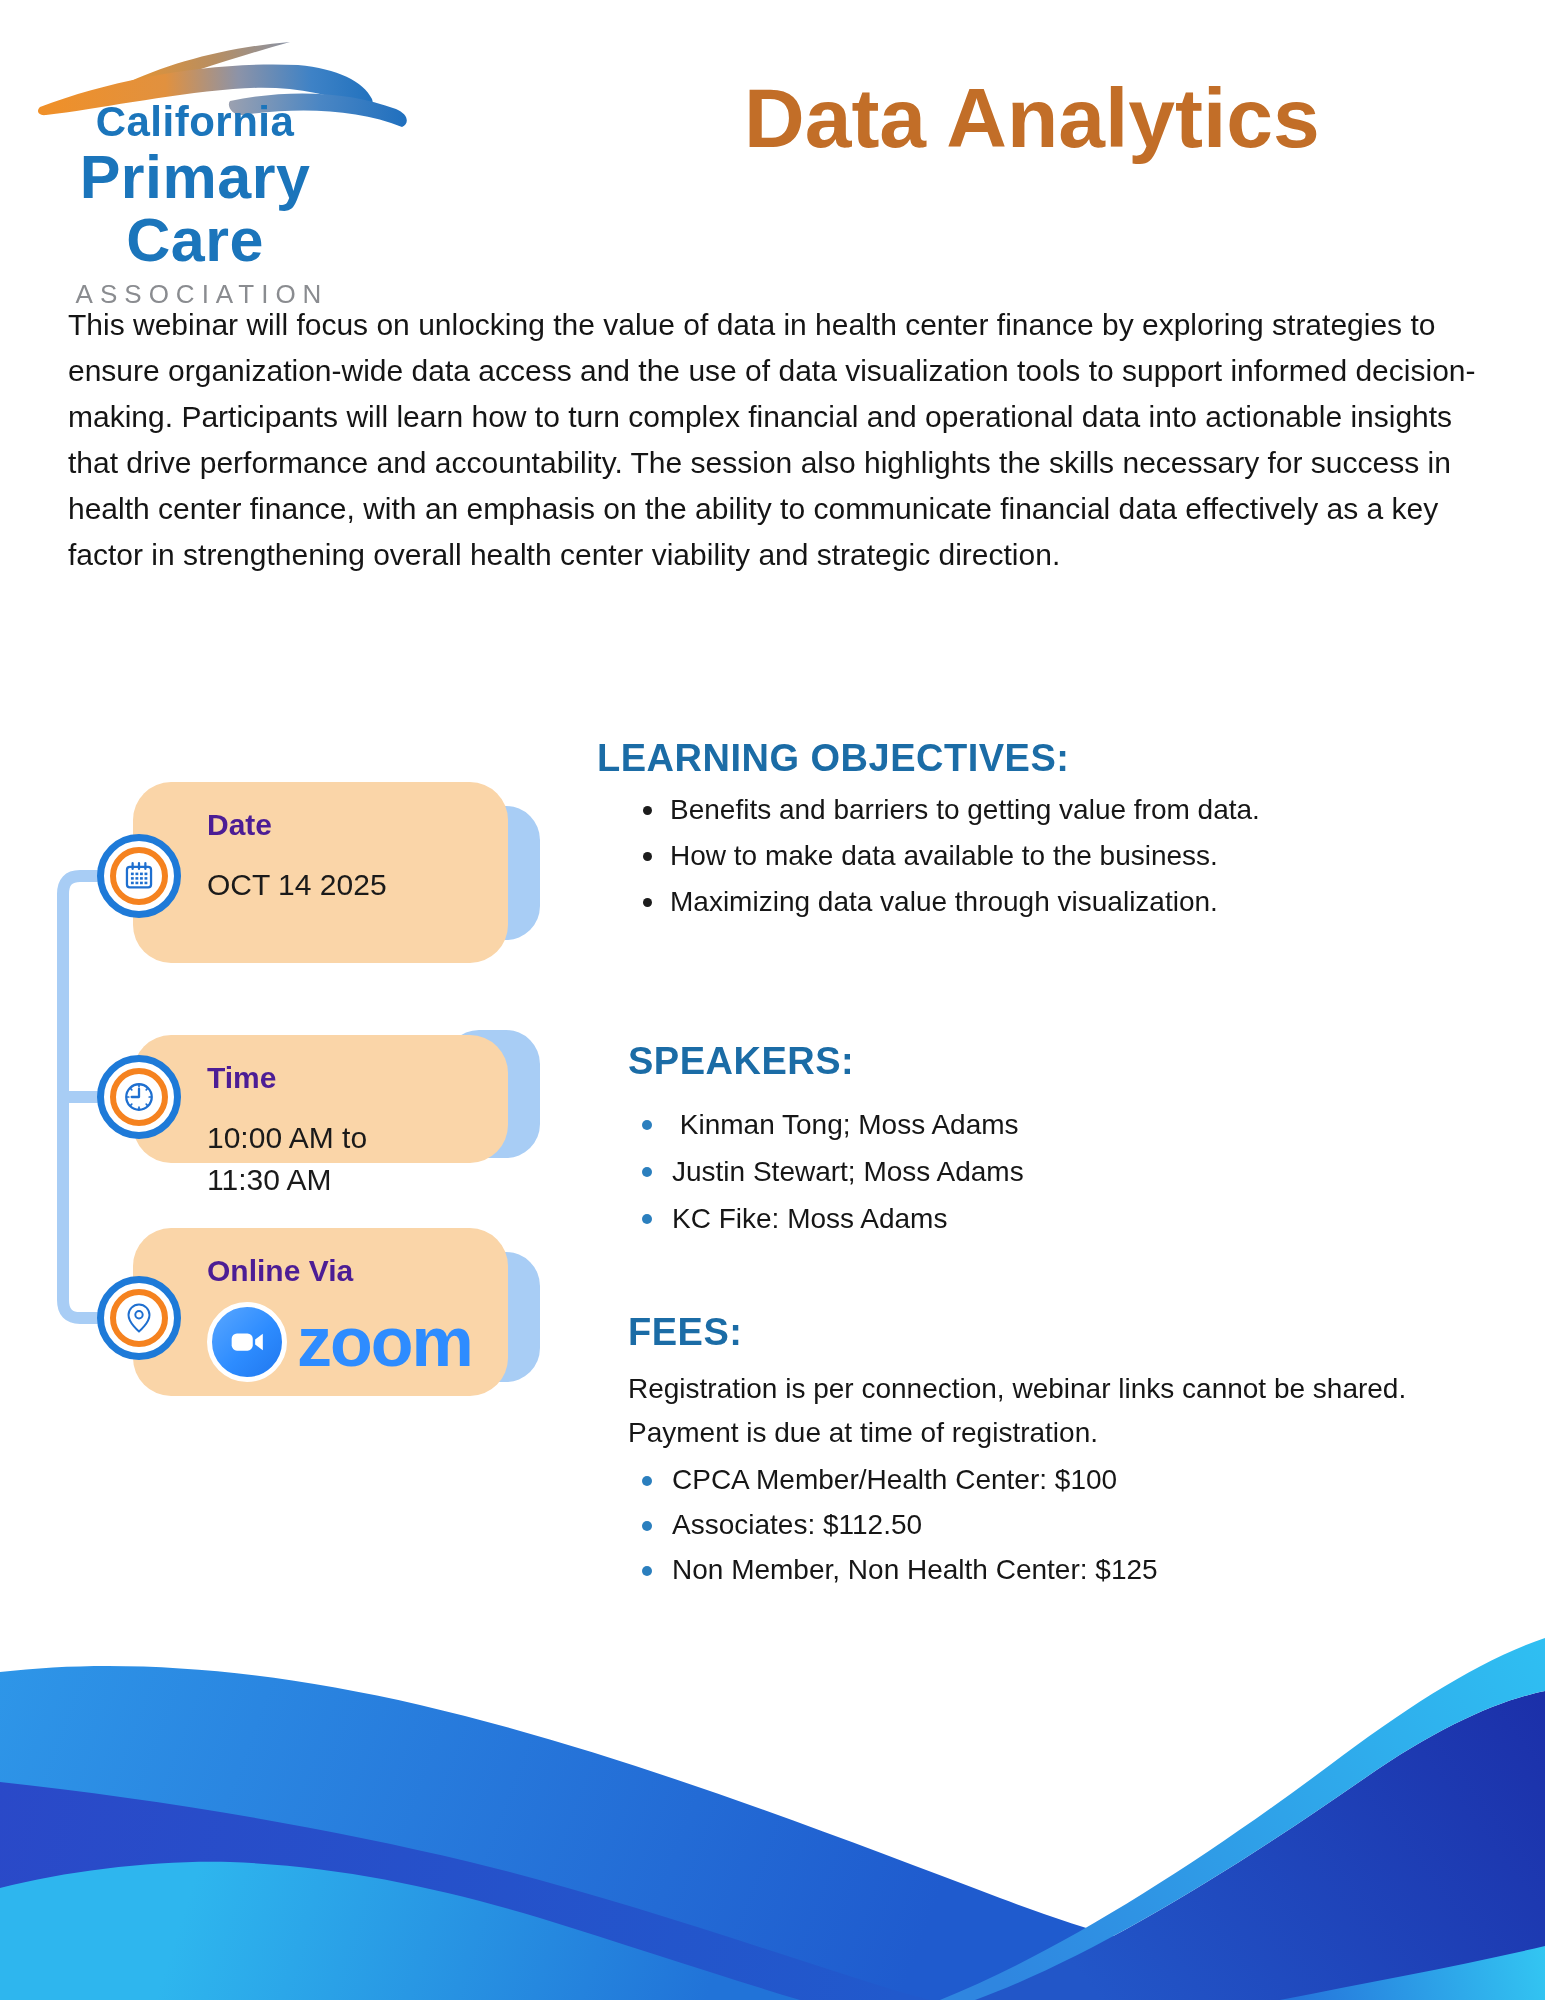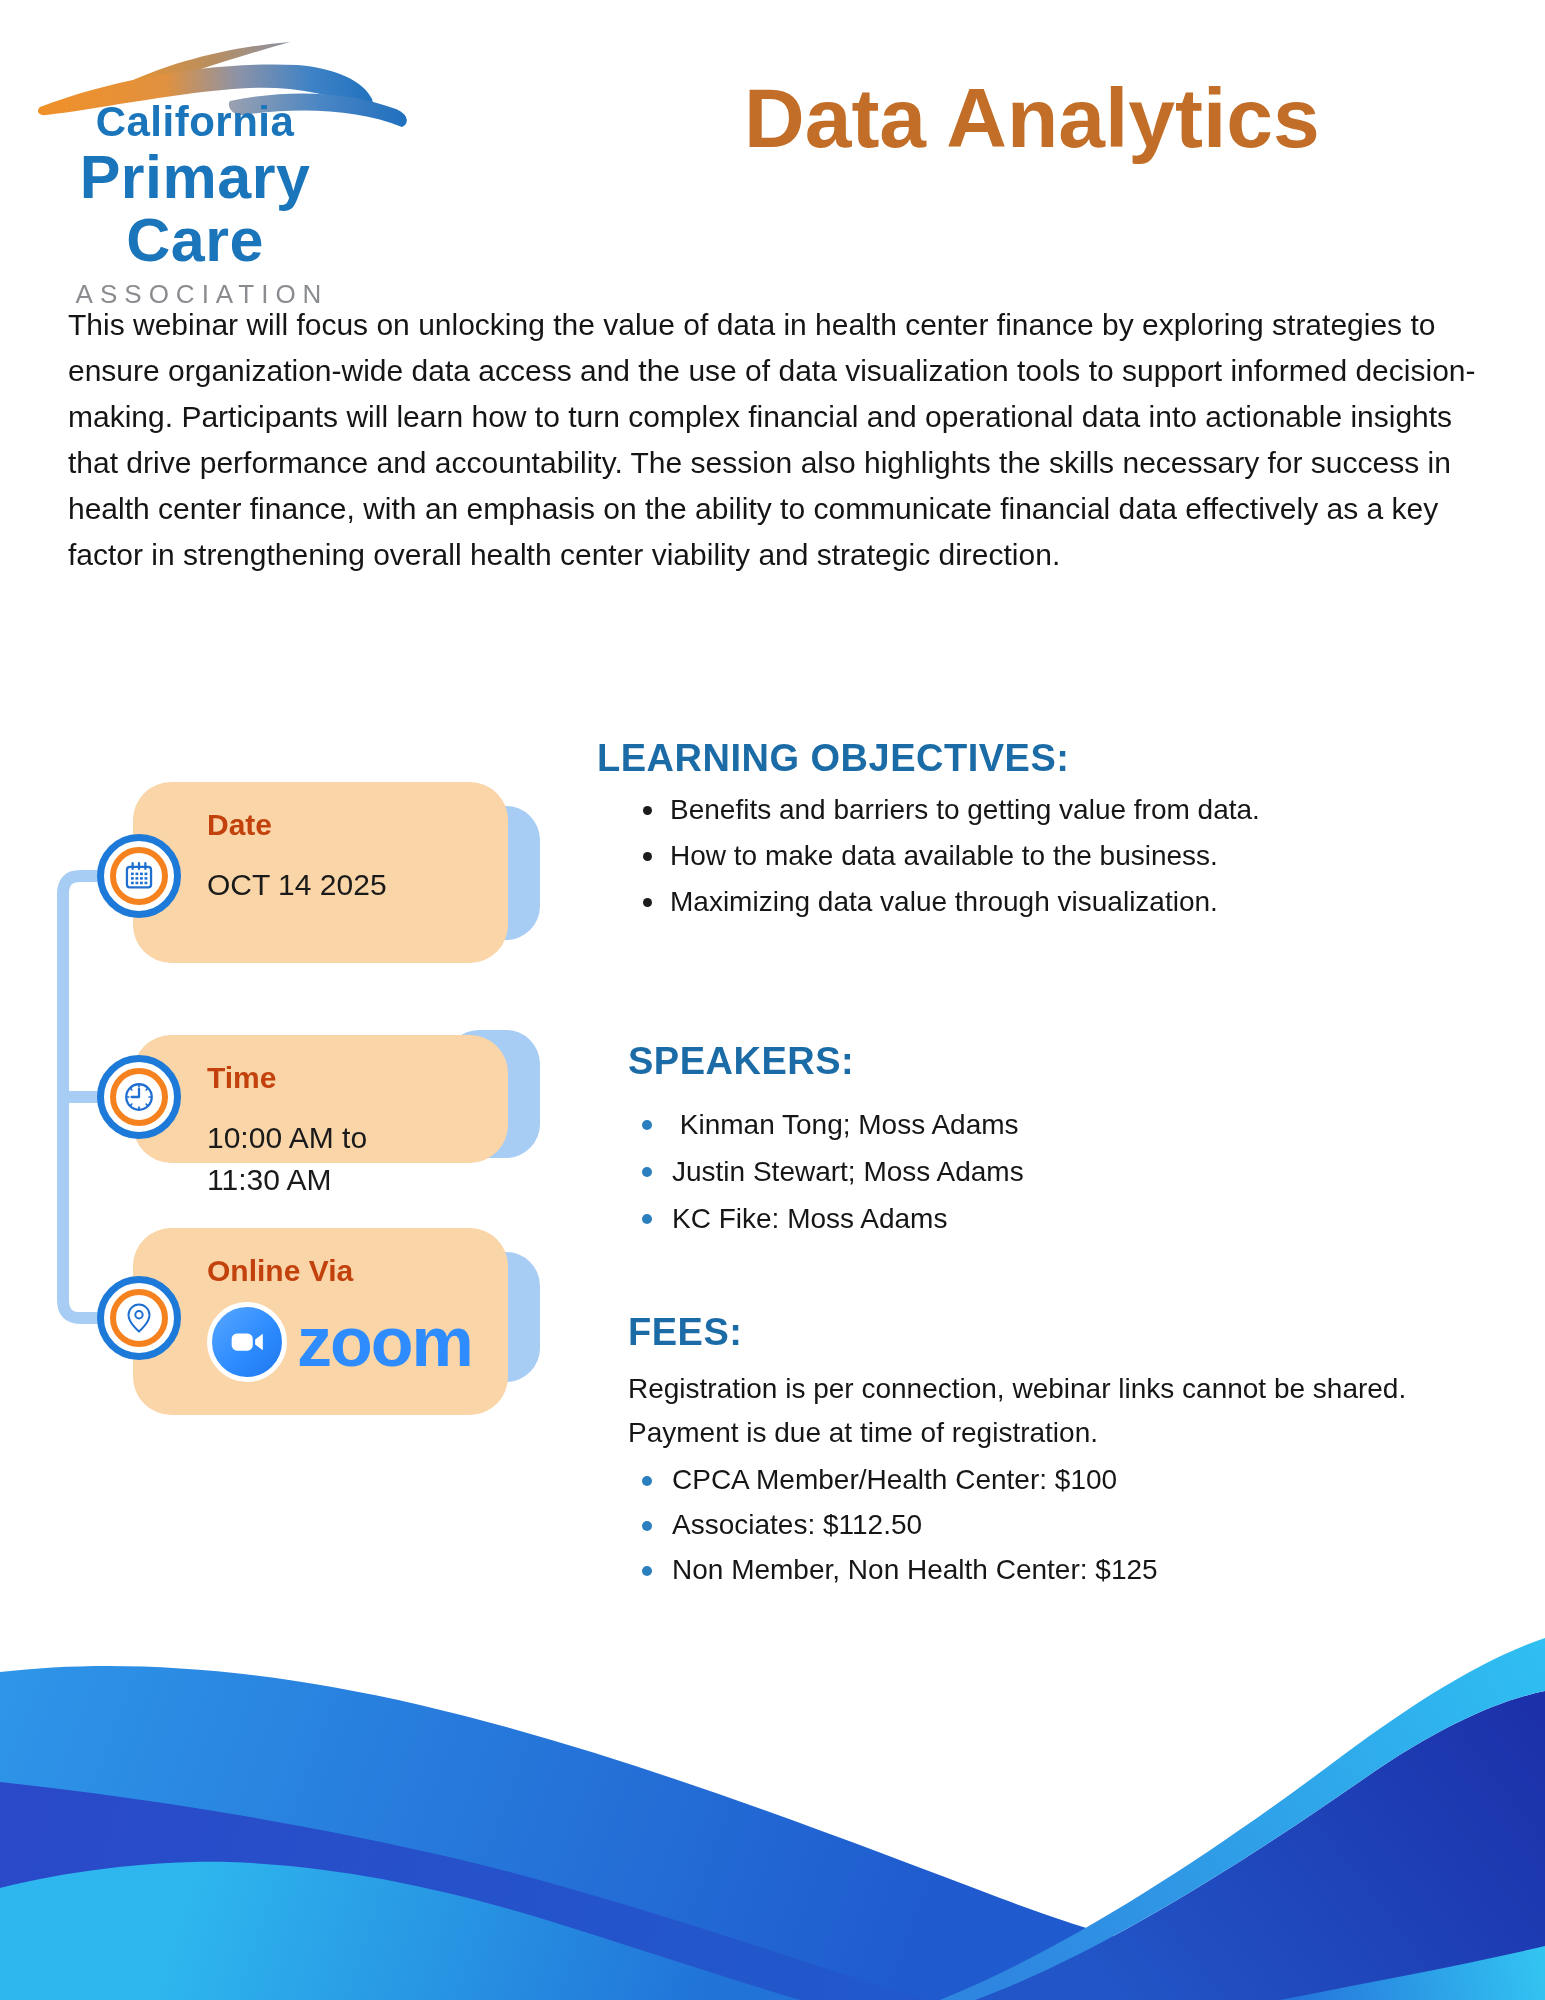--- a/index.html
+++ b/index.html
@@ -23,22 +23,22 @@
   
   .accent{position:absolute;left:445px;width:95px;background:#A8CDF5;border-radius:34px;z-index:1;}
   .accent-date{top:806px;height:134px;}
   .accent-time{top:1030px;height:128px;}
   .accent-online{top:1252px;height:130px;}
 
   .card{position:absolute;left:133px;width:375px;background:#FAD5A8;border-radius:38px;
         padding:20px 20px 20px 74px;box-sizing:border-box;z-index:2;}
   .card-date{top:782px;height:181px;}
   .card-time{top:1035px;height:128px;}
-  .card-online{top:1228px;height:187px;}
-  .card-label{font-size:30px;font-weight:700;color:#c2410c;margin-top:6px;}
+  .card-online{top:1228px;height:168px;}
+  .card-label{font-size:30px;font-weight:700;color:#4c1d95;margin-top:6px;}
   .card-value{font-size:30px;color:#1a1a1a;margin-top:22px;line-height:42px;max-width:215px;}
 
   .connector{position:absolute;left:40px;top:850px;width:80px;height:500px;z-index:3;}
 
   .badge{position:absolute;left:97px;width:84px;height:84px;border-radius:50%;
          background:#ffffff;border:7px solid #1E7AD8;box-sizing:border-box;z-index:4;
          display:flex;align-items:center;justify-content:center;}
   .badge-inner{width:58px;height:58px;border-radius:50%;border:6px solid #F5821F;background:#fff;
                box-sizing:border-box;display:flex;align-items:center;justify-content:center;}
   .badge-date{top:834px;} .badge-time{top:1055px;} .badge-online{top:1276px;}

